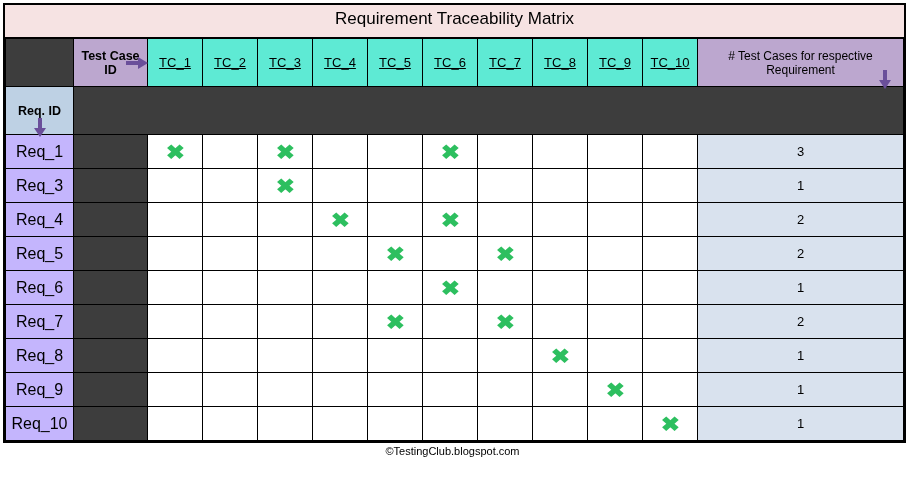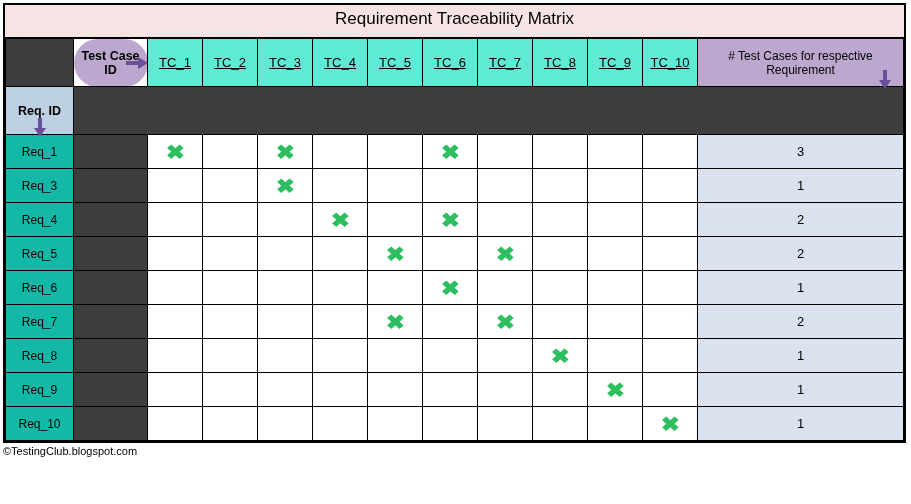--- a/index.html
+++ b/index.html
@@ -34,48 +34,47 @@
     text-align: center;
     vertical-align: middle;
     box-sizing: border-box;
   }
   .dark { background: #3d3d3d; color:#3d3d3d; }
   .hdr-tcid {
     background: #bca7cf;
     font-weight: bold;
     font-size: 12.5px;
     position: relative;
-    border-radius: 24px;
   }
   .hdr-tc { background: #5eead4; text-decoration: underline; }
   .hdr-count {
     background: #bca7cf;
     font-size: 12px;
     position: relative;
   }
   .hdr-reqid {
     background: #bed1e4;
     font-weight: bold;
     font-size: 12.5px;
     position: relative;
     margin-left: 15px;
   }
-  .req-cell { background: #14b8a6; font-size: 12px; }
+  .req-cell { background: #c4b5fd; font-size: 16px; }
   .count-cell { background: #d9e2ee; font-size: 13px; }
   .data-cell { background: #fff; }
   .x-mark {
     color: #2dbf5f;
     font-weight: 900;
     font-size: 20px;
     line-height: 1;
     display: inline-block;
     transform: scaleX(1.15);
   }
   .footer {
-    text-align: left;
+    text-align: center;
     font-size: 11px;
     padding: 2px 6px 0 0;
   }
   
   .arr-right {
     display:inline-block; width:0;height:0;
     border-top:6px solid transparent;
     border-bottom:6px solid transparent;
     border-left:10px solid #6a4f9a;
     vertical-align: middle;

